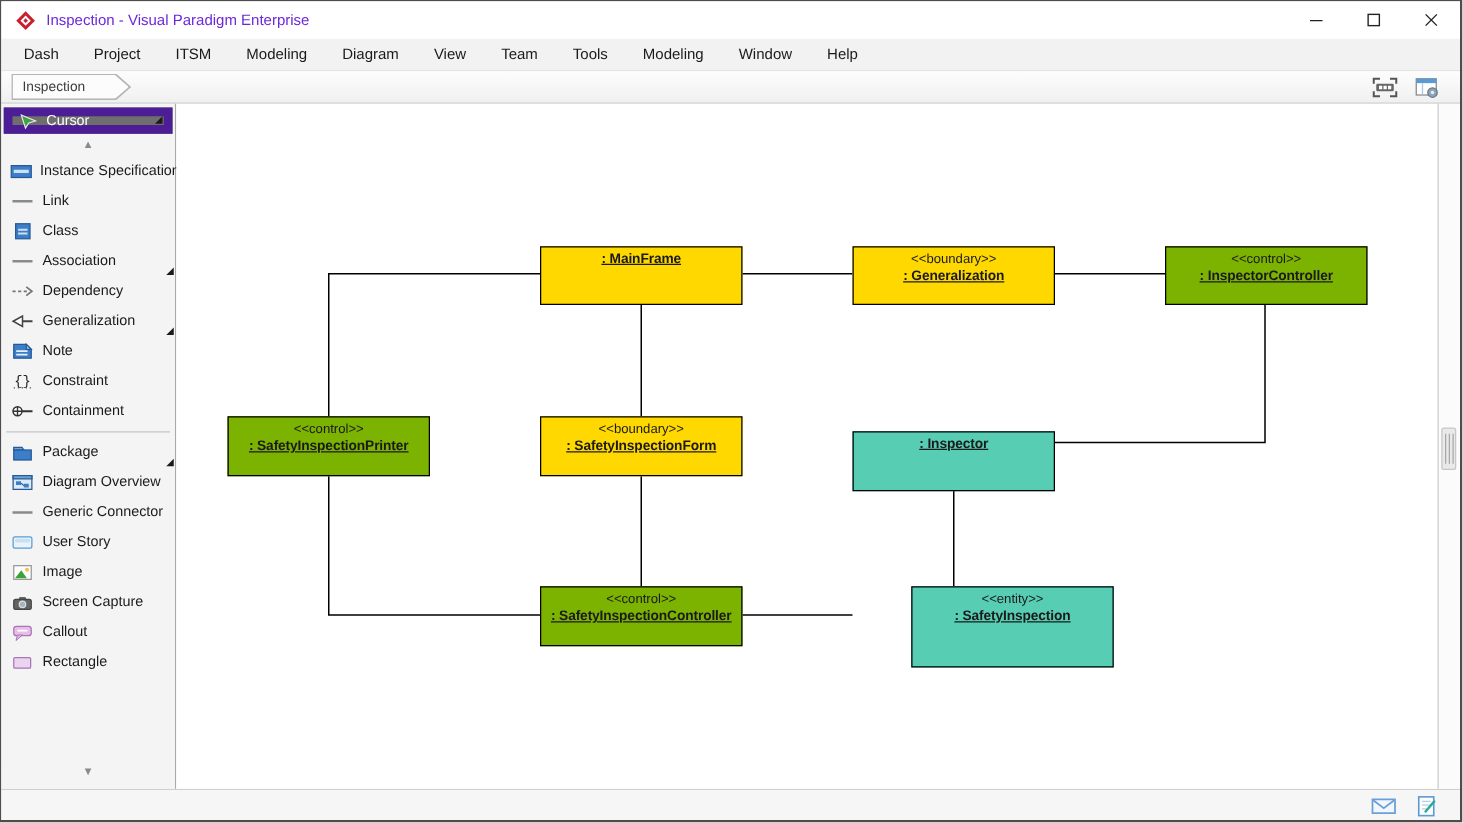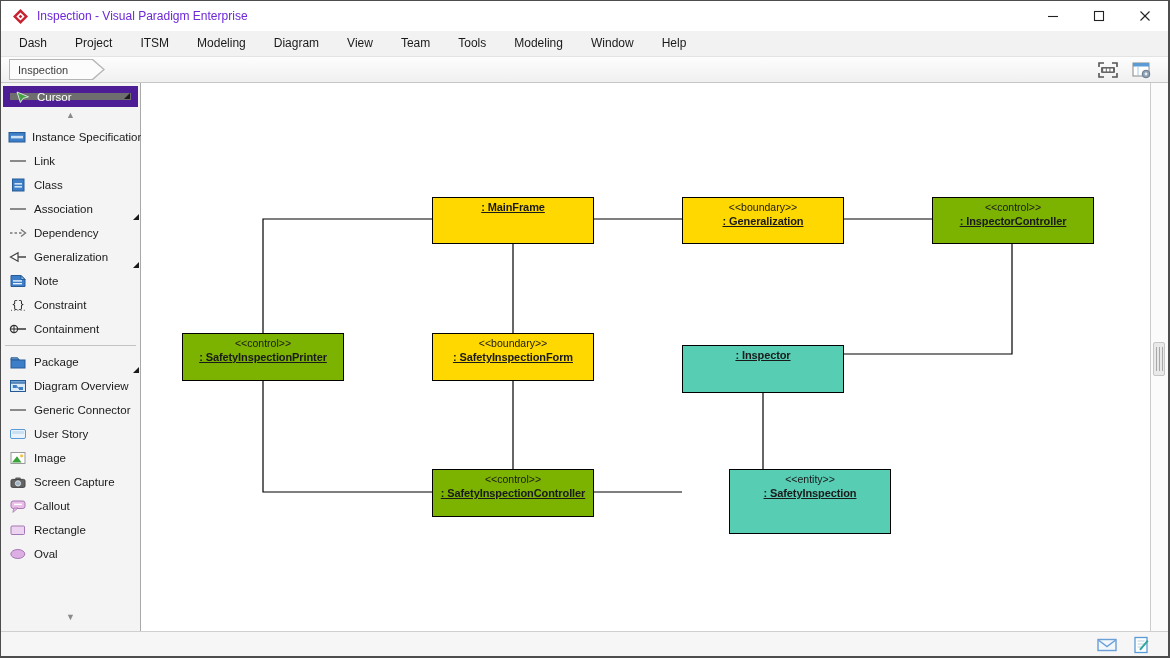--- a/index.html
+++ b/index.html
@@ -301,28 +301,20 @@
             </span>
             <span class="t-label">Callout</span>
           </div>
           <div class="tool-row">
             <span class="t-icon">
               <svg width="18" height="14" viewBox="0 0 18 14" xmlns="http://www.w3.org/2000/svg">
                 <rect x="2" y="3" width="13.5" height="8.5" rx="1" fill="#ecd4f1" stroke="#a477b5"></rect>
               </svg>
             </span>
             <span class="t-label">Rectangle</span>
-          </div>
-          <div class="tool-row">
-            <span class="t-icon">
-              <svg width="18" height="14" viewBox="0 0 18 14" xmlns="http://www.w3.org/2000/svg">
-                <ellipse cx="8.8" cy="7" rx="7" ry="4.5" fill="#dcaee4" stroke="#a477b5"></ellipse>
-              </svg>
-            </span>
-            <span class="t-label">Oval</span>
           </div>
         </div>
       <div class="scroll-arrow scroll-down">▼</div>
     </div>
     <div class="canvas"></div>
     <div class="dock-strip">
       <div class="dock-grip">
           <i></i>
           <i></i>
           <i></i>

